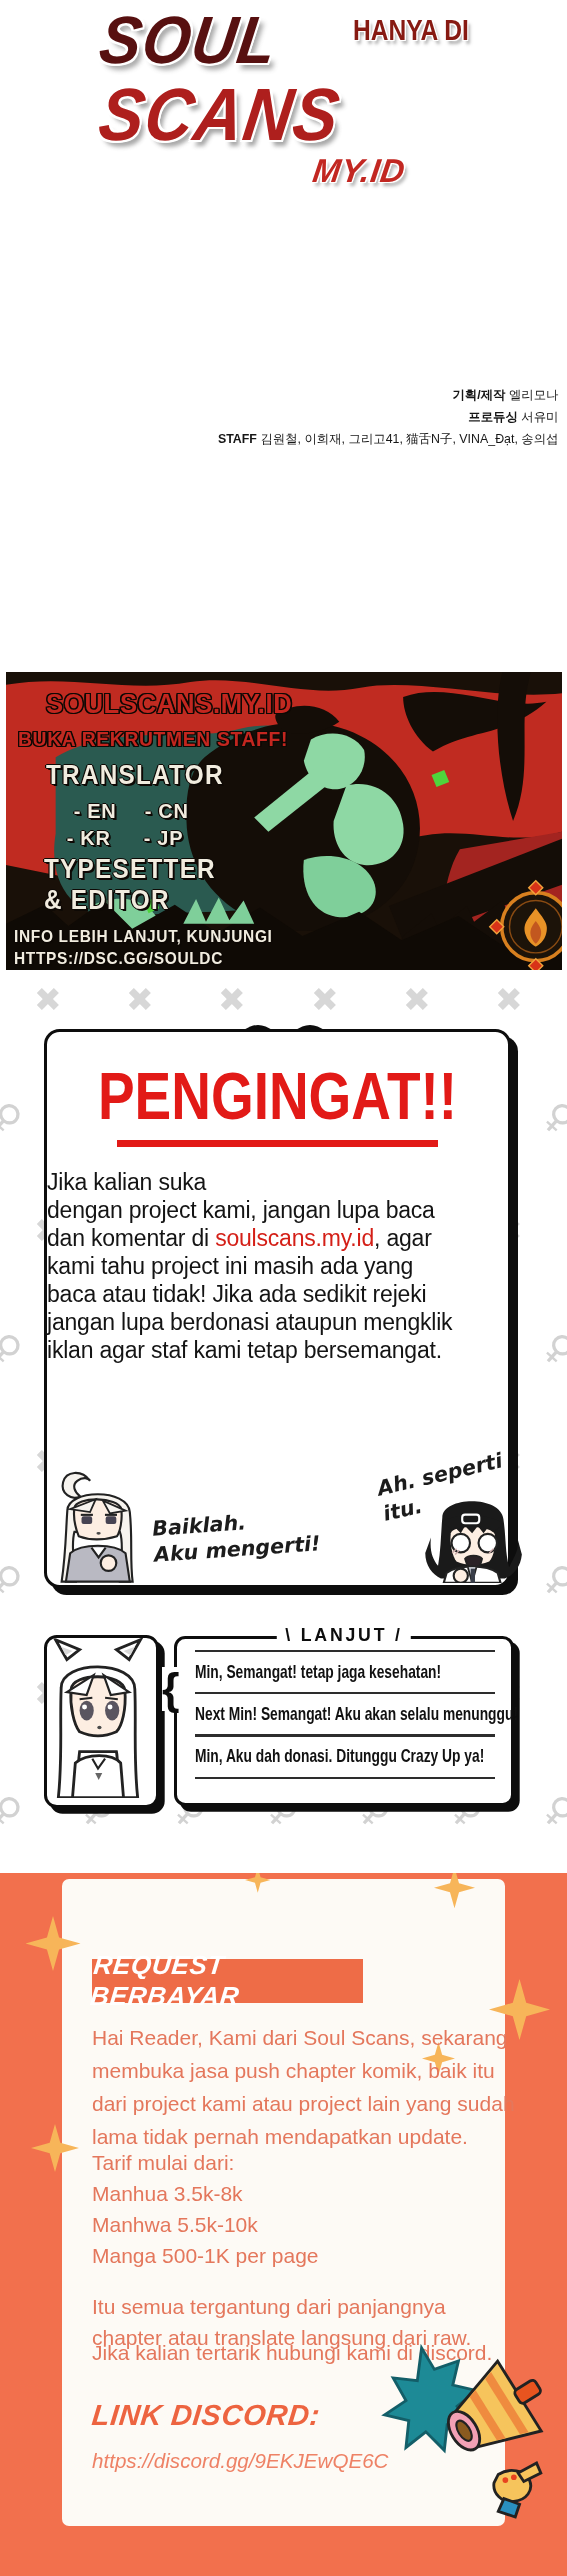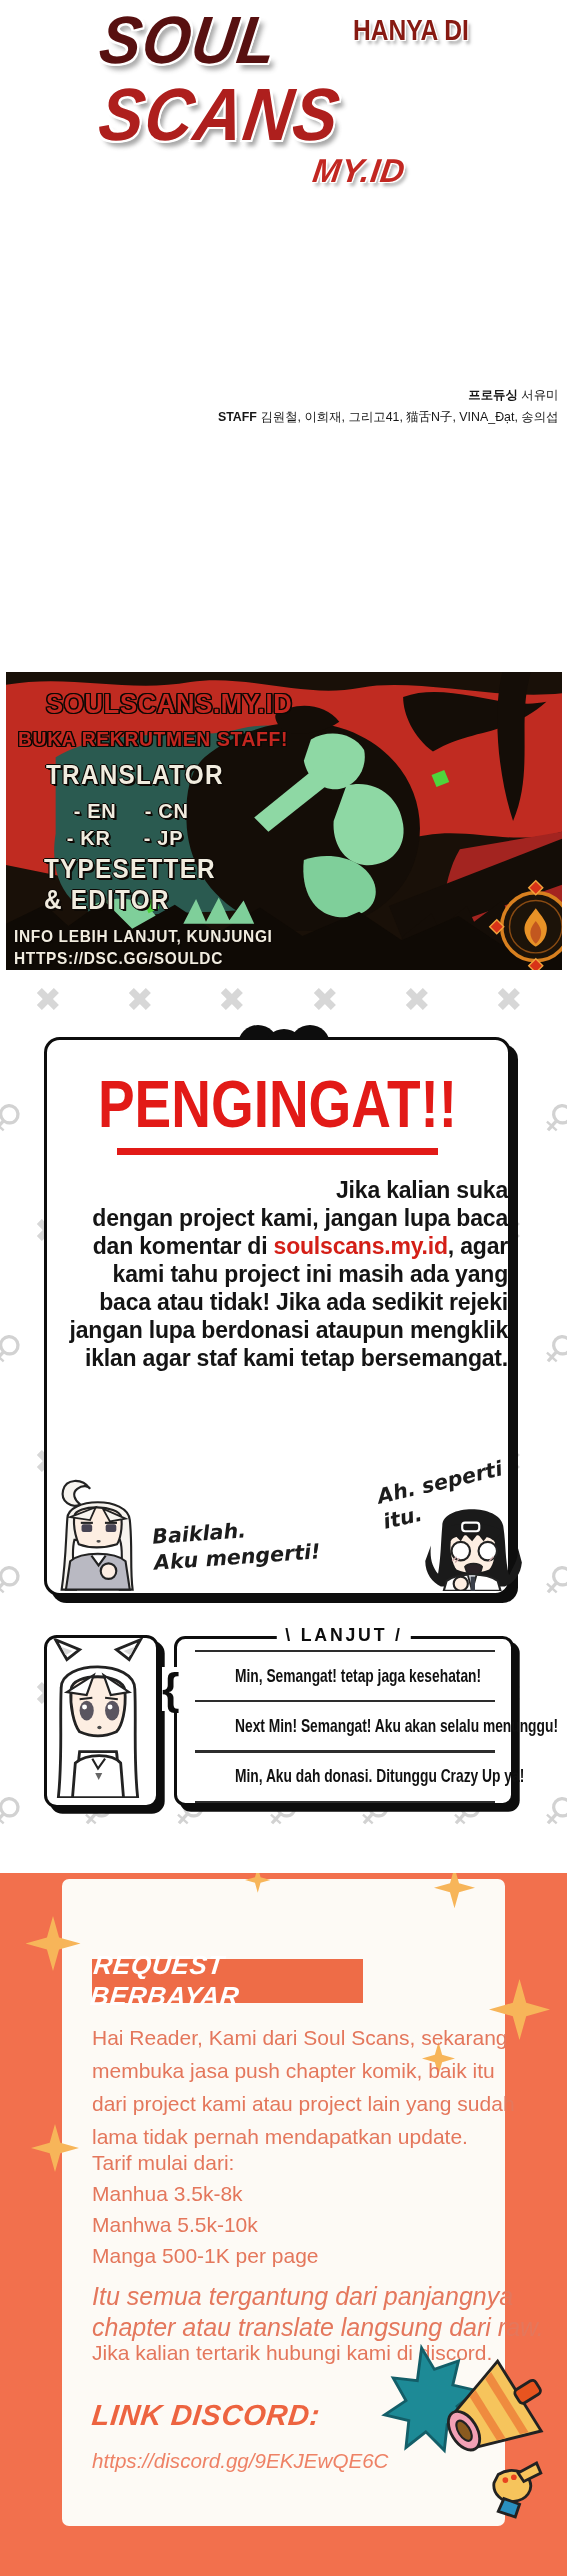--- a/index.html
+++ b/index.html
@@ -44,81 +44,82 @@
   
   .pattern-section{left:0;top:970px;width:567px;height:903px;background:#ffffff;}
   .pg{position:absolute;font-family:"DejaVu Sans",sans-serif;}
   .pg-x{font-size:33px;color:#d7d7d7;font-weight:700;}
   .pg-f{font-size:37px;color:#d2d2d2;transform:rotate(42deg);}
   .dots{left:238px;top:55px;display:flex;}
   .dot{width:40px;height:40px;border-radius:50%;background:#0d0d0d;margin-right:-14px;}
   .dot:nth-child(2){margin-top:4.3px;}
 
   
-  .reminder-card{left:44px;top:67px;width:461px;height:553px;background:#fff;border:3.5px solid #0d0d0d;
+  .reminder-card{left:44px;top:59px;width:461px;height:553px;background:#fff;border:3.5px solid #0d0d0d;
     border-radius:15.6px;box-shadow:7px 7px 0 #0d0d0d;z-index:3;}
   .rem-title{margin-top:30px;text-align:center;font-size:67px;font-weight:900;color:#e21a17;
     letter-spacing:0;line-height:1;transform:scaleX(.82);}
   .rem-underline{width:321px;height:7.8px;background:#e21a17;margin:10.6px auto 0;}
-  .rem-p{white-space:pre-line;text-align:right;font-weight:700;color:#141414;letter-spacing:-0.2px;}
+  .rem-p{white-space:pre-line;text-align:left;font-weight:400;color:#141414;letter-spacing:-0.2px;}
   .rem-p1{margin-top:21px;font-size:23px;line-height:28px;}
   .rem-p2{margin-top:11.3px;font-size:23px;line-height:30.5px;}
   .hl-red{color:#d41f17;}
   .hl-blue{color:#3b2fc2;}
   .speech{position:absolute;font-family:"DejaVu Sans",sans-serif;font-style:italic;font-weight:600;
     color:#1c1c1c;white-space:pre-line;line-height:25.5px;}
   .speech-left{left:106px;top:479px;font-size:20.6px;transform:rotate(-4deg);}
   .speech-right{left:332px;top:430px;font-size:20.6px;transform:rotate(-13deg);}
 
   
   .avatar-box{left:44px;top:665px;width:109px;height:167px;background:#fff;border:3.5px solid #0d0d0d;
     border-radius:12.8px;box-shadow:5.7px 5.7px 0 #0d0d0d;overflow:hidden;z-index:3;}
   .comment-bubble{left:174px;top:666px;width:334px;height:164px;background:#fff;border:3.5px solid #0d0d0d;
     border-radius:11.3px;box-shadow:5.7px 5.7px 0 #0d0d0d;z-index:3;}
   .comment-header{position:absolute;top:-14px;left:50%;transform:translateX(-50%);background:#fff;
     padding:0 8.5px;font-size:17.7px;font-weight:900;letter-spacing:2.8px;color:#0d0d0d;white-space:nowrap;}
   .bubble-brace{position:absolute;left:-15px;top:28px;font-size:45px;font-weight:700;color:#0d0d0d;
     background:#fff;line-height:41px;padding:1.4px 0;}
   .comment-list{padding:11.3px 15.6px 0 18.4px;}
   .c-sep{height:2.1px;background:#2d2d2d;}
-  .c-item{height:48px;display:flex;align-items:center;overflow:visible;margin-left:40px;}
+  .c-item{height:40px;display:flex;align-items:center;overflow:visible;}
   .c-item span{font-size:17.7px;font-weight:800;color:#111;white-space:nowrap;
     transform:scaleX(.78);transform-origin:left center;letter-spacing:0;}
 
   
   .orange-section{left:0;top:1873px;width:567px;height:703px;background:#f2704d;overflow:hidden;}
   .request-panel{left:62px;top:5.7px;width:443px;height:647px;background:#fdfaf5;border-radius:7px;}
   .sparkle{position:absolute;background:#f7b559;
     clip-path:polygon(50% 0%,61% 39%,100% 50%,61% 61%,50% 100%,39% 61%,0% 50%,39% 39%);}
   .chip{left:92px;top:86px;width:271px;height:44px;background:#ee6c47;display:flex;align-items:center;
     justify-content:center;z-index:2;}
   .chip span{color:#fff;font-size:26px;font-weight:900;font-style:italic;letter-spacing:0.7px;transform:skewX(-6deg);}
   .o-text{position:absolute;white-space:pre-line;color:#e4775c;z-index:2;}
   .o-intro{left:92px;top:148px;font-size:21px;line-height:33px;}
   .o-tariff{left:92px;top:274px;font-size:21px;line-height:31px;}
-  .o-note{left:92px;top:408px;font-size:25px;line-height:31px;font-style:italic;}
+  .o-note{left:92px;top:418px;font-size:21px;line-height:31px;}
   .o-cta{left:92px;top:464px;font-size:21px;line-height:31px;}
   .o-link-label{left:92px;top:526px;font-size:29px;font-weight:900;font-style:italic;color:#ed6440;
     letter-spacing:0.7px;transform:skewX(-6deg);z-index:2;}
   .o-link-url{left:92px;top:576px;font-size:20.6px;color:#ee8266;z-index:2;font-style:italic;}
   .megaphone{left:379px;top:468px;z-index:3;}
 </style>
 </head>
 <body>
 
 <div id="page">
 
   <div>
     <div class="abs logo-soul">SOUL</div>
     <div class="abs logo-hanya">HANYA DI</div>
     <div class="abs logo-scans">SCANS</div>
     <div class="abs logo-myid">MY.ID</div>
   </div>
 
   <div class="abs credits">
+    <div><b>기획/제작</b><span> 엘리모나</span></div>
     <div><b>프로듀싱</b><span> 서유미</span></div>
     <div><b>STAFF</b><span> 김원철, 이희재, 그리고41, 猫舌N子, VINA_Đạt, 송의섭</span></div>
   </div>
 
   <div class="abs banner">
     <svg width="556" height="298" viewBox="0 0 784 420">
       <rect x="0" y="0" width="784" height="420" fill="#191008"></rect>
       <path d="M0,18 C90,2 170,30 260,14 C340,2 420,38 500,22 C580,8 690,40 784,30 L784,225 C700,250 640,208 555,240 C470,272 415,232 325,262 C235,292 150,252 78,288 L0,272 Z" fill="#c02b21"></path>
       <path d="M640,250 L784,225 L784,420 L600,420 C620,360 610,300 640,250 Z" fill="#a32420"></path>
       <path d="M70,120 C160,70 255,100 330,80 C420,58 470,118 520,150 C562,180 545,258 470,300 C380,350 258,332 178,345 C98,356 58,300 70,228 Z" fill="#2a5a50"></path>

